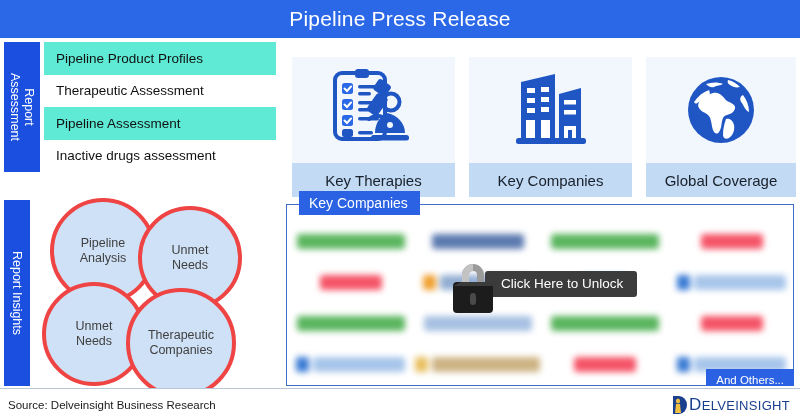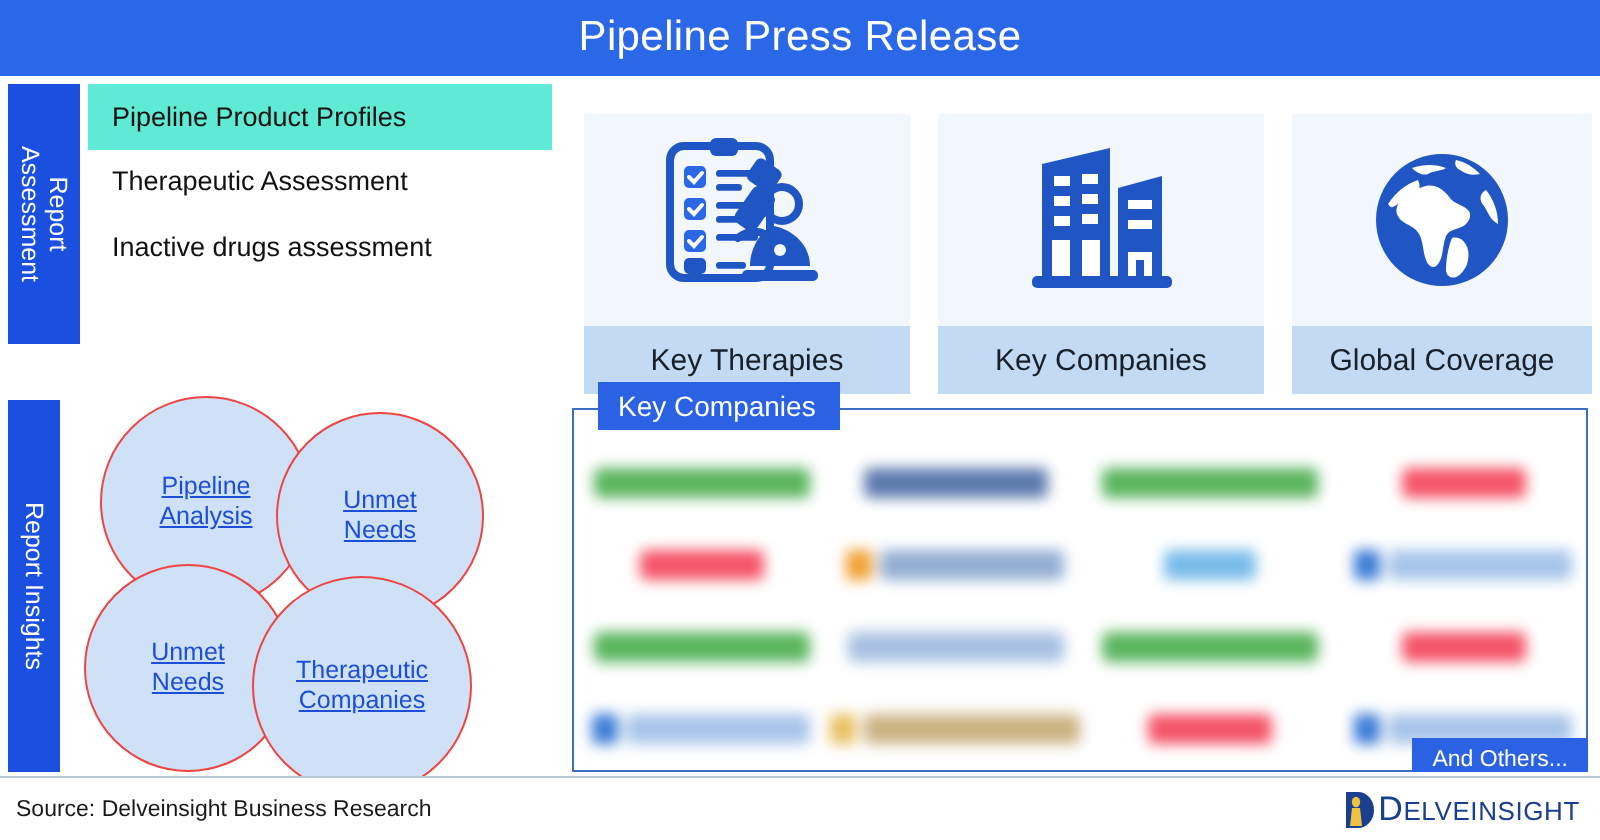--- a/index.html
+++ b/index.html
@@ -59,23 +59,23 @@
   .card-label {
     width: 100%; height: 34px; background: #c2daf3;
     display: flex; align-items: center; justify-content: center;
     font-size: 15px; color: #17202b; white-space: nowrap;
   }
 
   
   .circles { position: absolute; left: 36px; top: 196px; width: 238px; height: 190px; }
   .circle {
     position: absolute; border-radius: 50%;
-    background: #cfe1f6; border: 1px solid #ef4444;
+    background: #cfe1f6; border: 4px solid #ef4444;
     display: flex; align-items: center; justify-content: center;
-    text-align: center; font-size: 12.5px; color: #1d4ed8; line-height: 1.18; text-decoration: underline;
+    text-align: center; font-size: 12.5px; color: #404040; line-height: 1.18;
   }
   #circle-pipeline  { left: 14px;  top: 2px;   width: 106px; height: 106px; }
   #circle-unmet-1   { left: 102px; top: 10px;  width: 104px; height: 104px; }
   #circle-unmet-2   { left: 6px;   top: 86px;  width: 104px; height: 104px; }
   #circle-thera     { left: 90px;  top: 92px;  width: 110px; height: 110px; }
   .circle span { display: block; padding: 0 6px; }
 
   
   .kc-panel {
     position: absolute; left: 286px; top: 204px; width: 508px; height: 182px;
@@ -140,20 +140,23 @@
     <span>Report
 Assessment</span>
   </div>
 
   <div class="assess-list">
     <div class="assess-row alt">
       <span>Pipeline Product Profiles</span>
     </div>
     <div class="assess-row">
       <span>Therapeutic Assessment</span>
+    </div>
+    <div class="assess-row alt">
+      <span>Pipeline Assessment</span>
     </div>
     <div class="assess-row">
       <span>Inactive drugs assessment</span>
     </div>
   </div>
 
   <div class="cards">
 
     <div class="card" id="card-therapies">
       <div class="card-icon">
@@ -310,20 +313,30 @@
         </div>
         <div class="logo-dual">
           <div class="logo small" style="background: rgb(244, 69, 90);"></div>
         </div>
         <div class="logo-dual">
           <div class="logo-mark" style="background: rgb(58, 123, 213);"></div>
           <div class="logo mid" style="background: rgb(159, 192, 232);"></div>
         </div>
       </div>
 
+    <div class="lock-wrap">
+      <svg class="lock-svg" width="56" height="62" viewBox="0 0 56 62">
+        <path d="M17 30V22a11 11 0 0 1 22 0v8h-7v-8a4 4 0 0 0-8 0v8z" fill="#9b9b9b"></path>
+        <path d="M17 30V22a11 11 0 0 1 11-11v7a4 4 0 0 0-4 4v8z" fill="#c3c3c3"></path>
+        <rect x="8" y="29" width="40" height="31" rx="4" fill="#1c1c1c"></rect>
+        <path d="M8 33l8-4h40l-8 4z" fill="#3a3a3a"></path>
+        <rect x="25" y="40" width="6" height="12" rx="3" fill="#4a4a4a"></rect>
+      </svg>
+      <div class="unlock-tip">Click Here to Unlock</div>
+    </div>
 
     <div class="and-others">And Others...</div>
   </div>
 
   <div class="footer">
     <div class="footer-src">Source: Delveinsight Business Research</div>
     <div class="brand">
       <svg width="16" height="20" viewBox="0 0 16 20" style="margin-right:1px">
         <path d="M1 1h6a8 9 0 0 1 0 18H1z" fill="#1b3f8f"></path>
         <ellipse cx="6" cy="6" rx="2.1" ry="2.6" fill="#f0c040"></ellipse>

